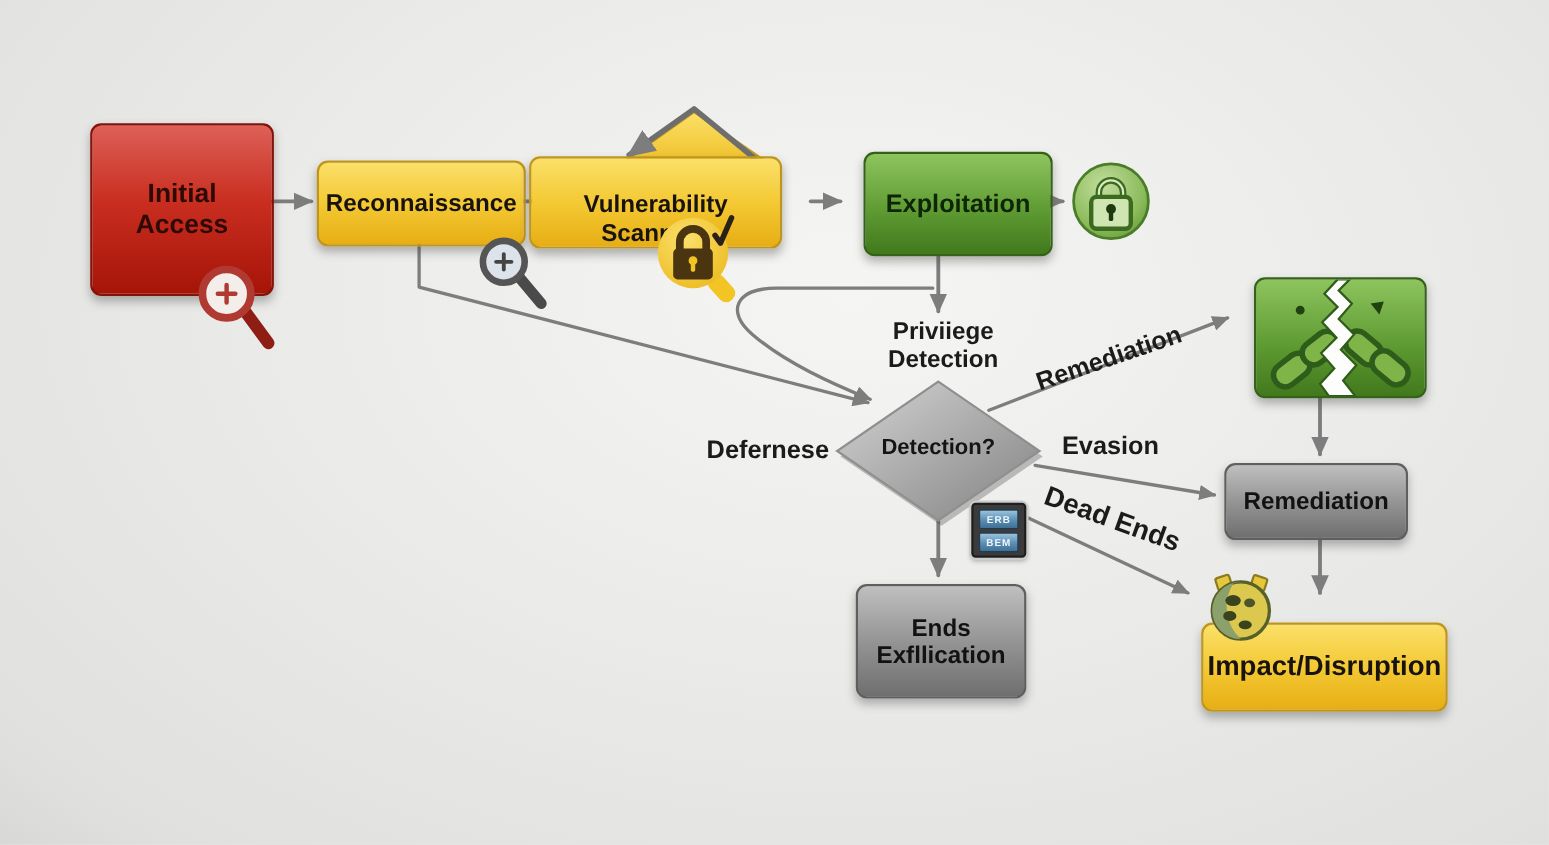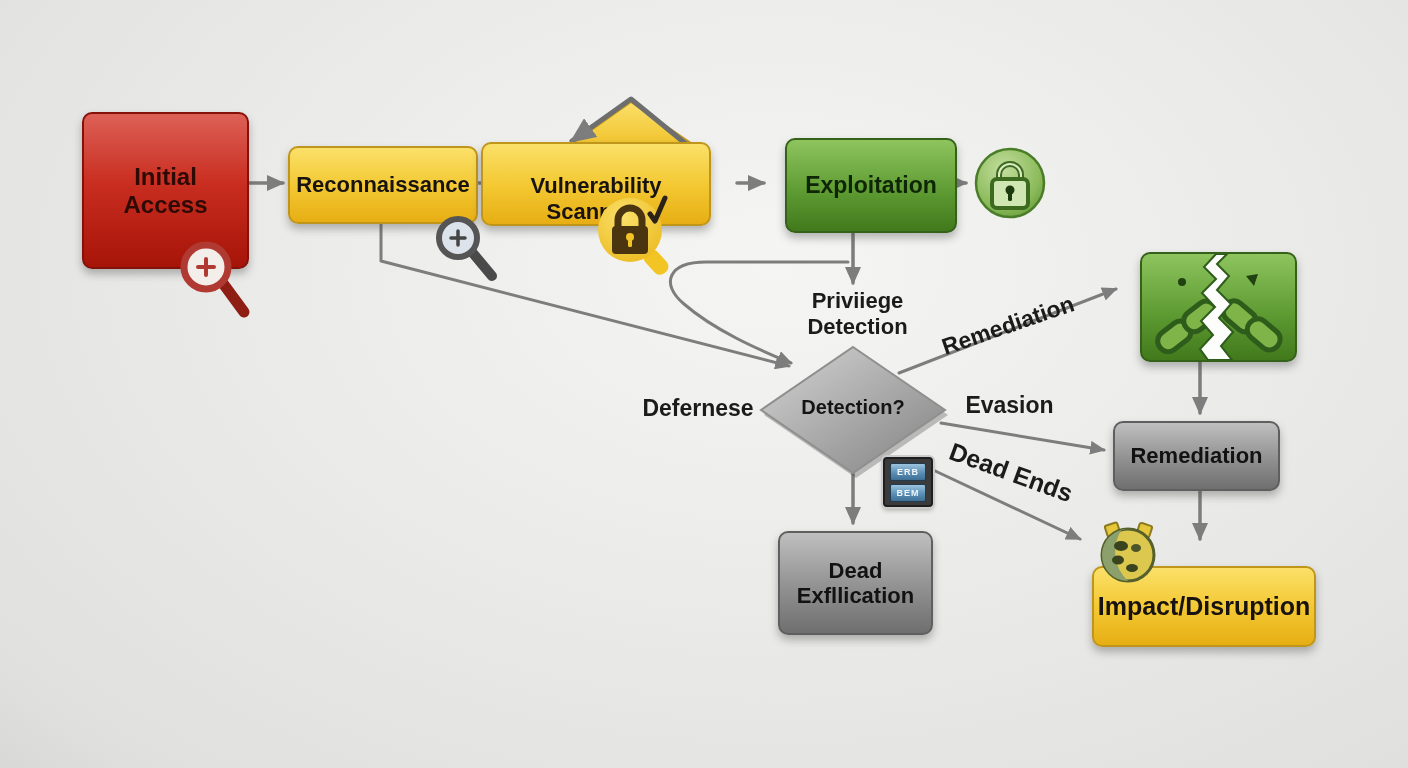--- a/index.html
+++ b/index.html
@@ -167,21 +167,21 @@
 
   <div class="edge-label rot-dn" style="left:946px;top:458px;width:130px;">Dead Ends</div>
 
   <div id="keypad">
     <div class="key">ERB</div>
     <div class="key">BEM</div>
   </div>
 
   <div class="box gray" style="left:778px;top:531px;width:151px;height:100px;">
     <span>
-        <span class="lbl">Dead</span>
+        <span class="lbl">Ends</span>
     <span class="lbl">Exfllication</span>
       </span>
   </div>
 
   <div class="box gray" style="left:1113px;top:421px;width:163px;height:66px;">
     <span>Remediation</span>
   </div>
 
   <div class="box yellow" style="left:1092px;top:566px;width:220px;height:77px;font-size:25px;">
     <span>Impact/Disruption</span>

